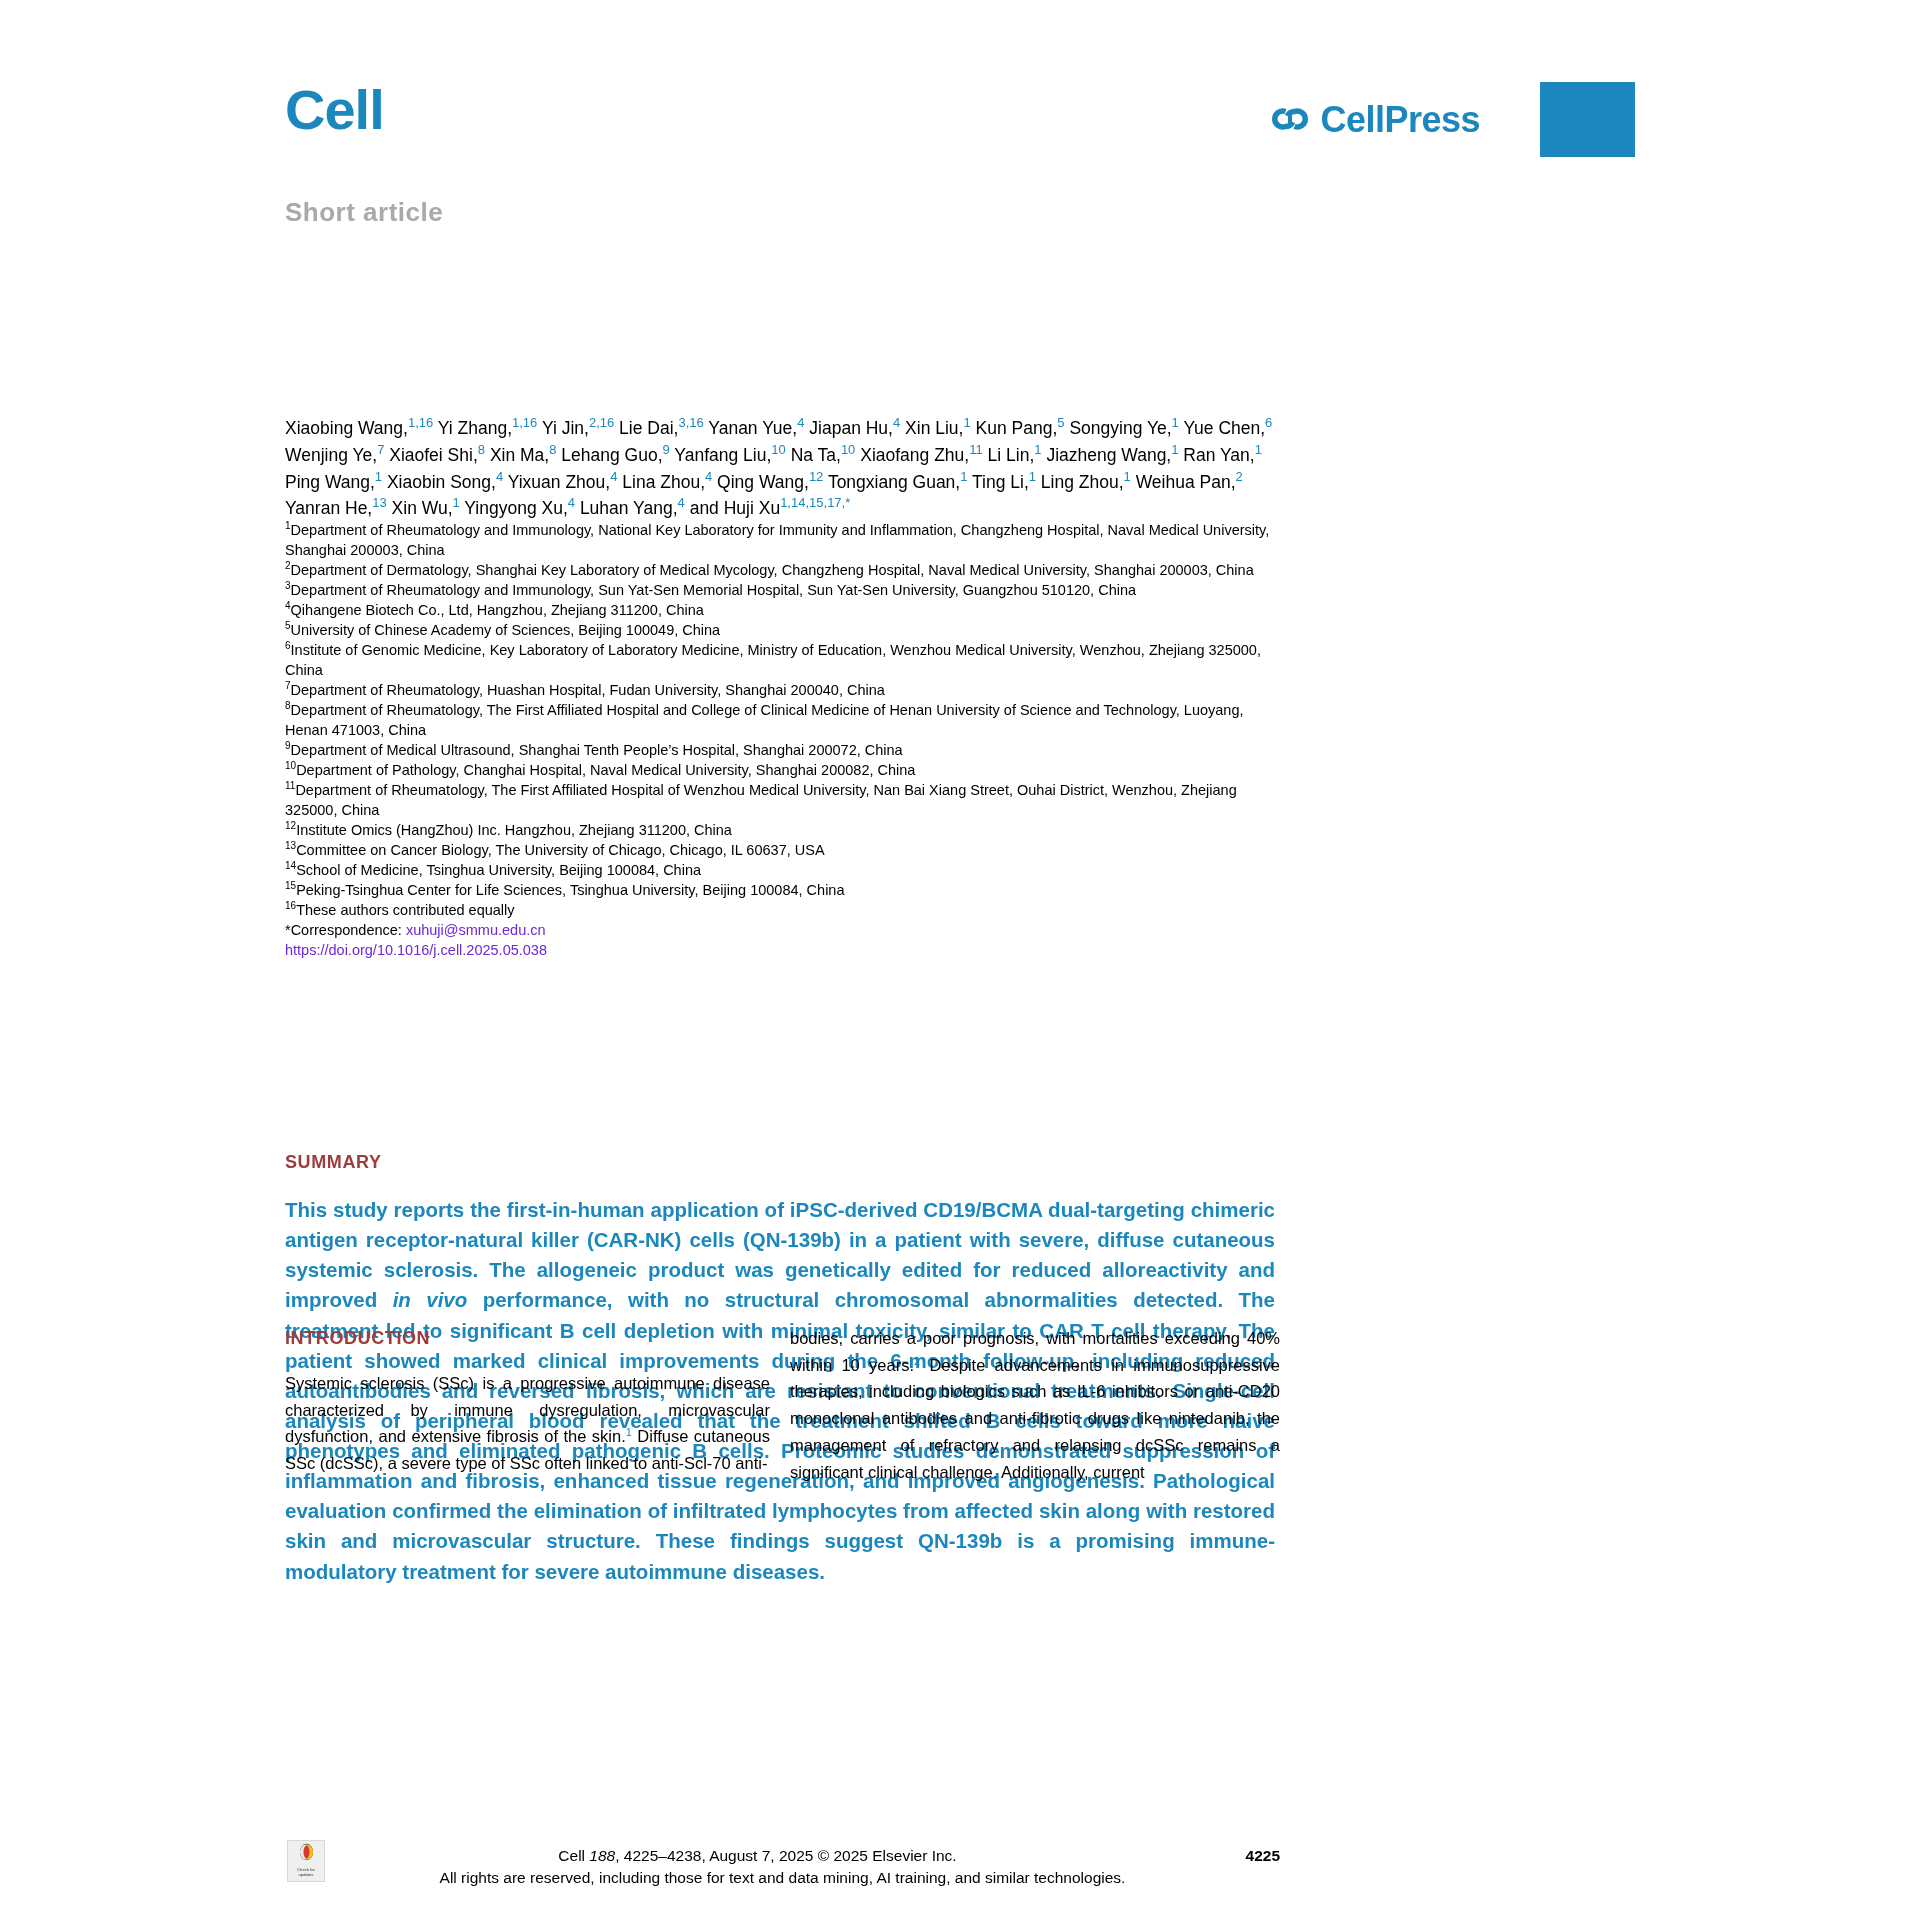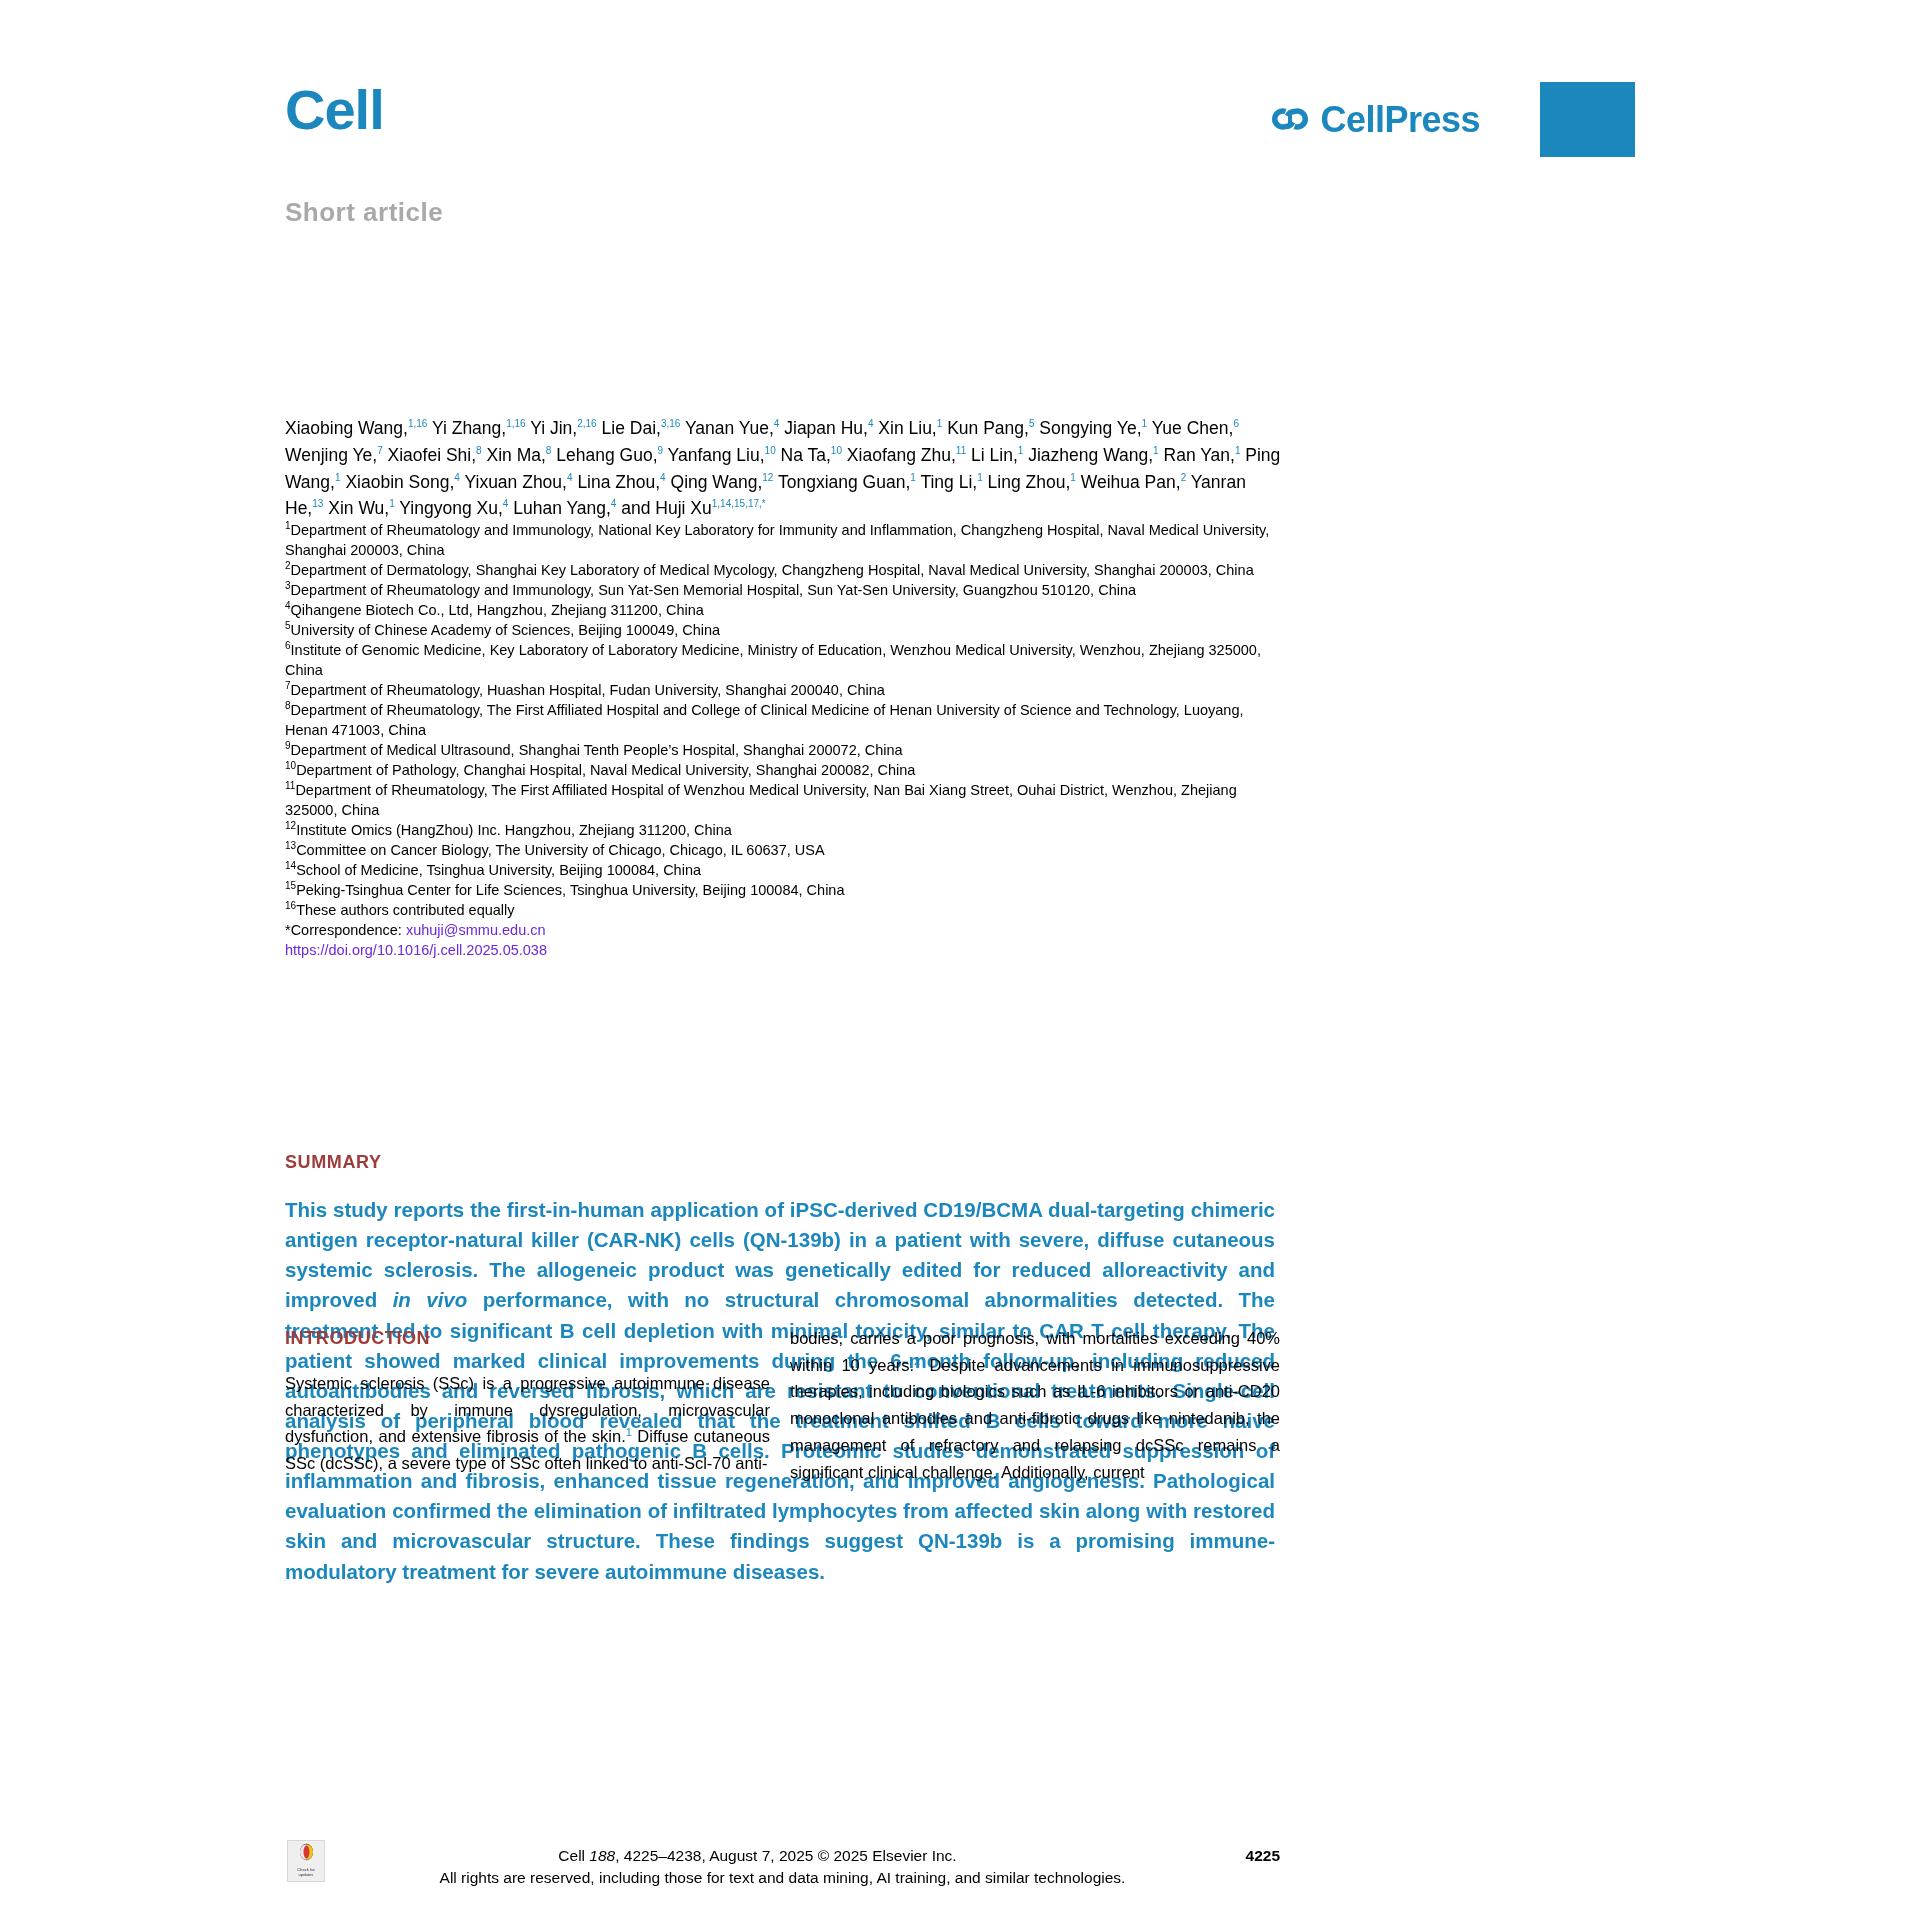--- a/index.html
+++ b/index.html
@@ -96,21 +96,21 @@
     position: absolute;
     left: 285px;
     top: 415px;
     width: 1000px;
     font-size: 17.5px;
     line-height: 1.53;
     color: #000;
   }
   .authors sup {
     color: #1b87bd;
-    font-size: 10px;
+    font-size: 13px;
     vertical-align: super;
     line-height: 0;
   }
 
   
   .affils {
     position: absolute;
     left: 285px;
     top: 520px;
     width: 995px;

